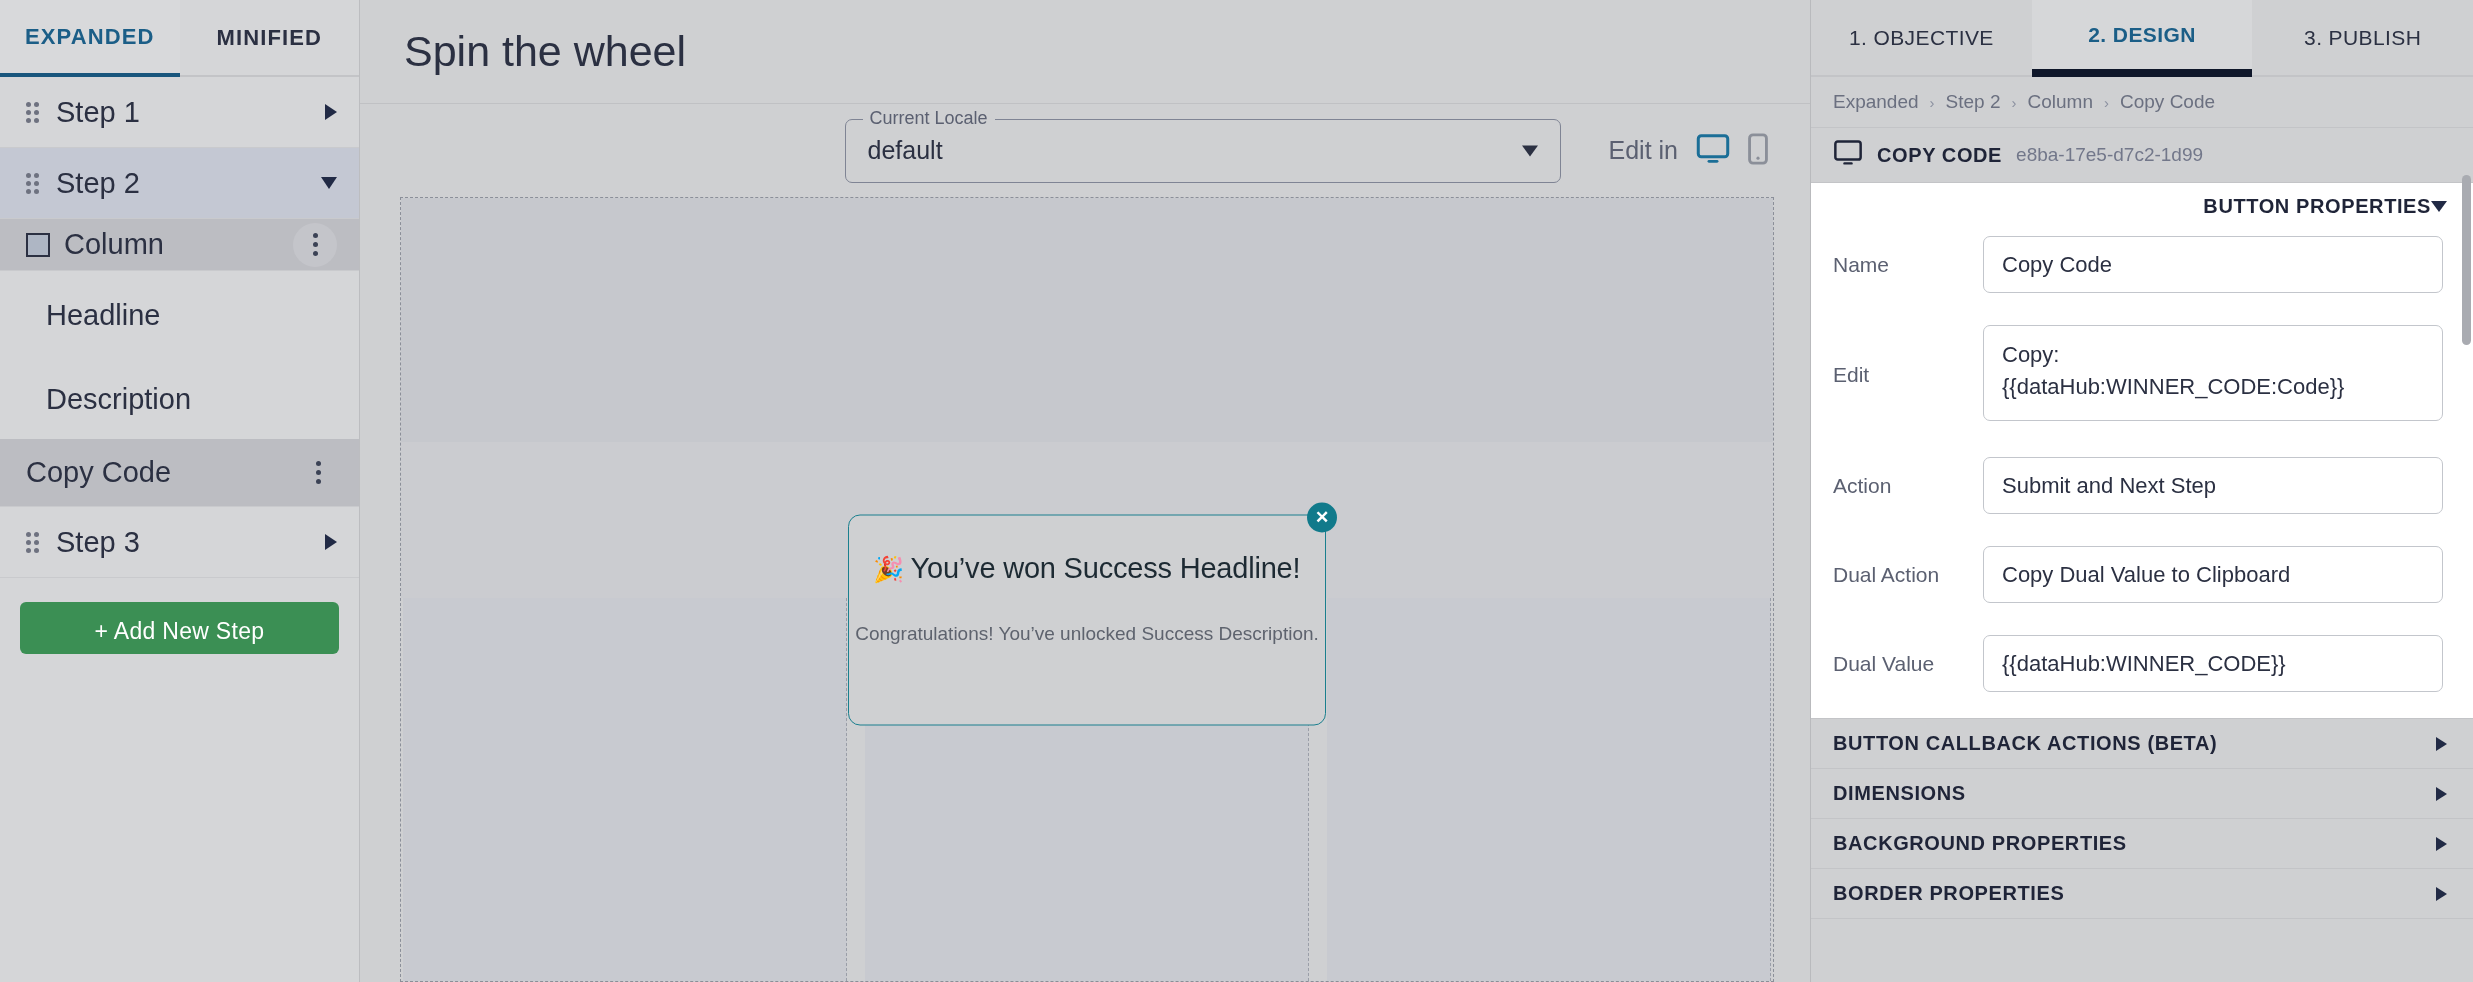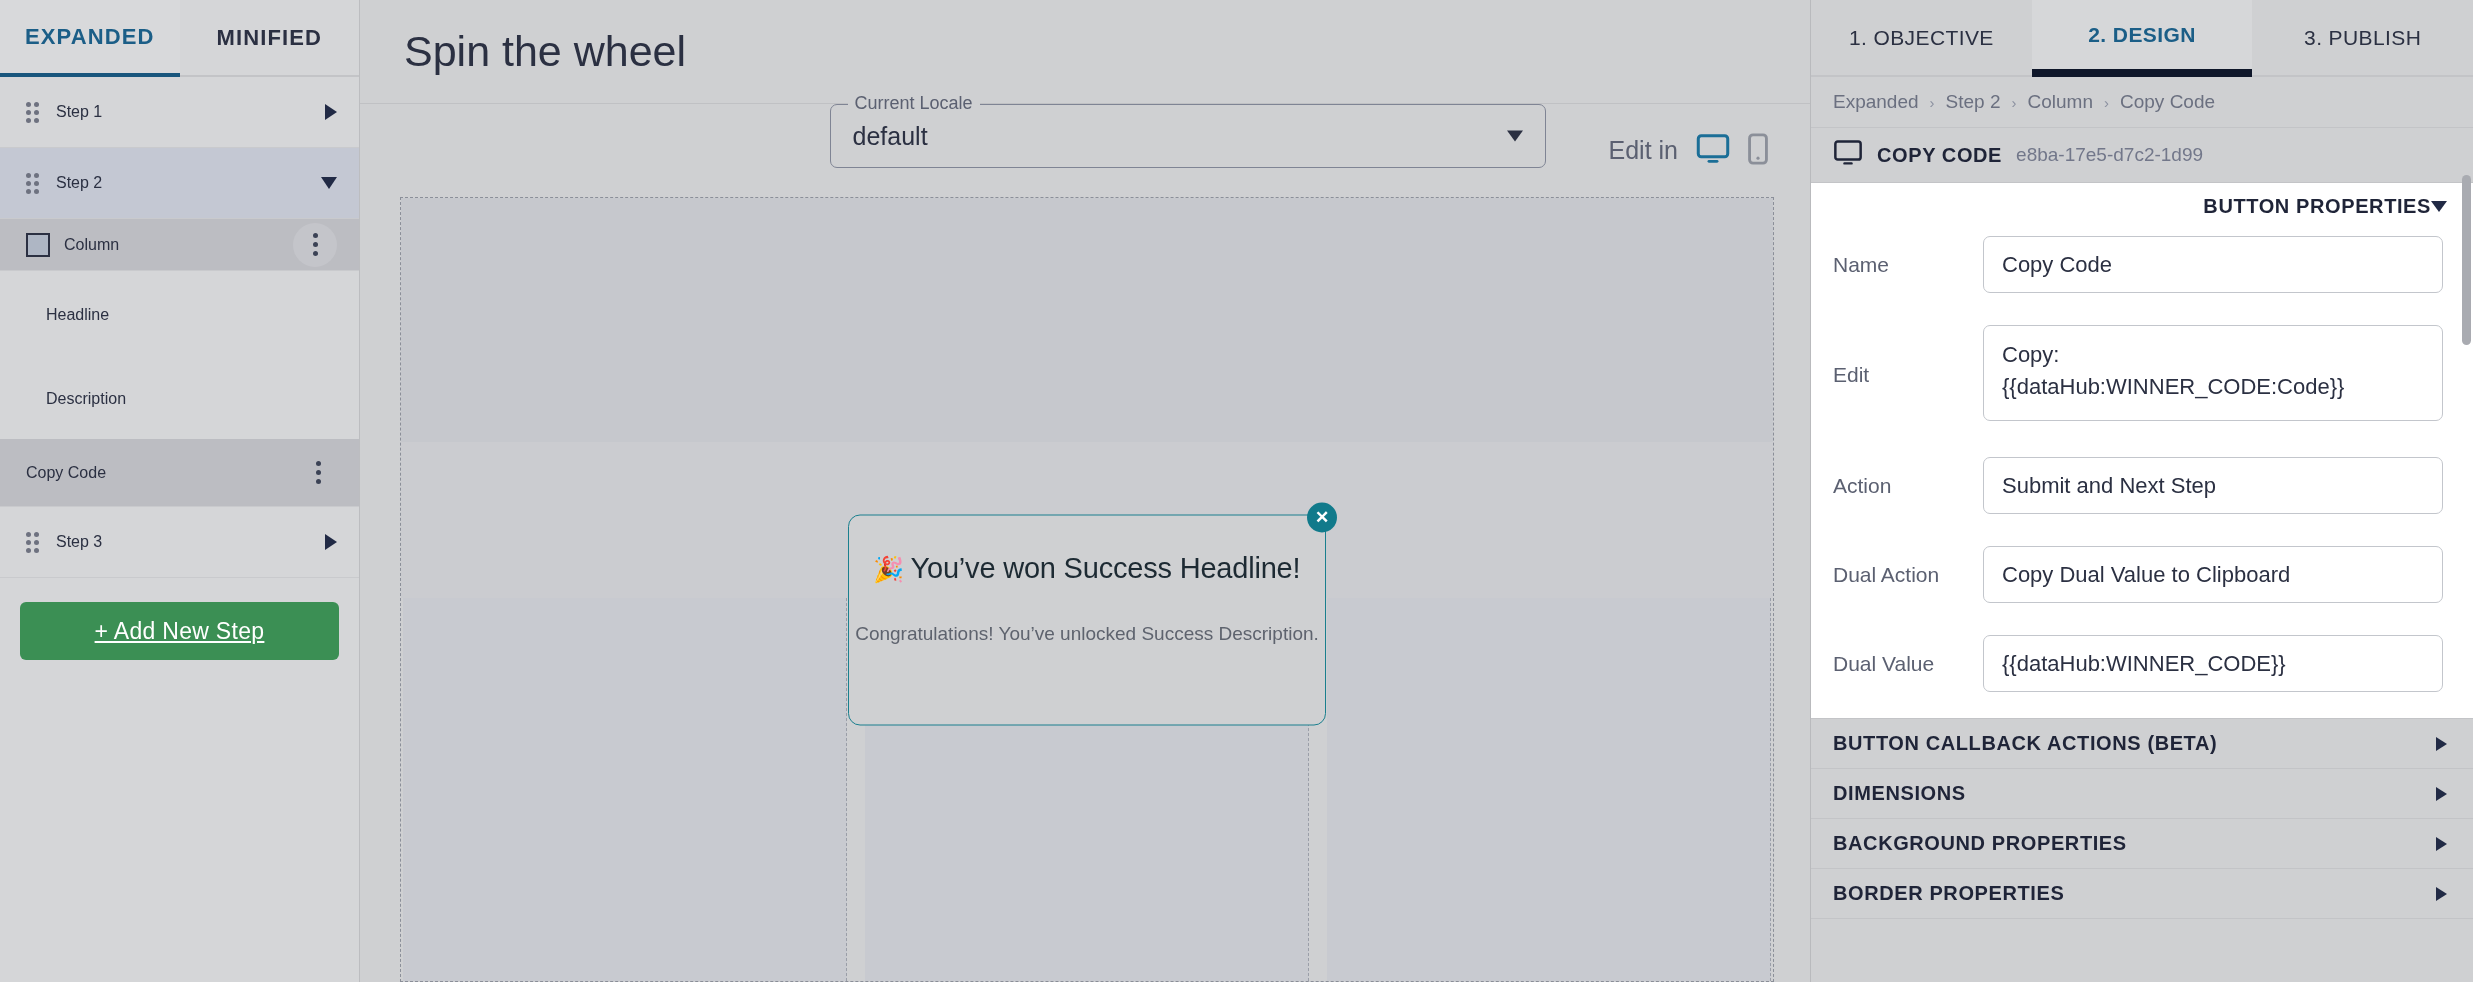--- a/index.html
+++ b/index.html
@@ -26,21 +26,21 @@
     font-size: 22px; font-weight: bold; letter-spacing: 1.1px;
     color: #2b3042; cursor: pointer; user-select: none;
     border-bottom: 2px solid #c3c4c7;
   }
   .sb-tab.active { color: #1b5e87; border-bottom: 4px solid #19567d; background: #d8d9db; }
   .sb-list { flex: 1; overflow: hidden; }
   .sb-row {
     height: 71px; display: flex; align-items: center;
     padding-left: 26px; padding-right: 22px;
     border-bottom: 1px solid #c9cacd;
-    font-size: 16px; color: #2b3042; cursor: pointer;
+    font-size: 29px; color: #2b3042; cursor: pointer;
     position: relative;
   }
   .sb-row.step { }
   .sb-row.step-active { background: #c4c8d3; }
   .sb-row.child-sel { background: #bcbdc2; height: 52px; }
   .sb-row.elem { padding-left: 46px; border-bottom: none; height: 44px; }
   .grip {
     width: 16px; height: 22px; margin-right: 14px; flex: 0 0 16px;
     display: grid; grid-template-columns: 5px 5px; grid-template-rows: 5px 5px 5px;
     gap: 3px; align-content: center;
@@ -54,35 +54,35 @@
     margin-right: 14px; flex: 0 0 24px;
   }
   .kebab-circle {
     width: 44px; height: 44px; border-radius: 50%; background: #c4c5ca;
     display: flex; align-items: center; justify-content: center; flex-direction: column; gap: 4px;
   }
   .kebab-plain { display: flex; align-items: center; justify-content: center; flex-direction: column; gap: 4px; width: 30px; }
   .kdot { width: 5px; height: 5px; border-radius: 50%; background: #3b4255; display: block; }
   .sb-addwrap { padding: 24px 20px; }
   .sb-add {
-    display: block; width: 100%; height: 58px; line-height: 58px; text-align: center;
+    display: block; width: 100%; height: 52px; line-height: 58px; text-align: center;
     background: #3b8f54; color: #fff; font-size: 23px; border: none; border-radius: 6px;
-    font-family: inherit; cursor: pointer; letter-spacing: .3px; text-decoration: underline;
+    font-family: inherit; cursor: pointer; letter-spacing: .3px;
   }
 
   
   .center { flex: 1 1 auto; display: flex; flex-direction: column; min-width: 0; background: #cfd0d2; }
   .center-head {
     height: 104px; display: flex; align-items: center;
     padding-left: 44px; border-bottom: 1px solid #c0c1c4;
   }
   .page-title { font-size: 43px; color: #2b3042; font-weight: normal; }
   .center-toolbar {
-    height: 93px; display: flex; justify-content: flex-end;
-    padding-right: 42px; gap: 15px;
+    height: 93px; display: flex; align-items: center; justify-content: flex-end;
+    padding-right: 42px; gap: 0;
   }
   .locale-field {
     position: relative; width: 716px; height: 64px;
     border: 1px solid #7f8494; border-radius: 7px;
     display: flex; align-items: center; padding: 0 22px; cursor: pointer;
   }
   .locale-legend {
     position: absolute; top: -12px; left: 17px; background: #cfd0d2;
     padding: 0 7px; font-size: 18px; color: #5b6071;
   }

